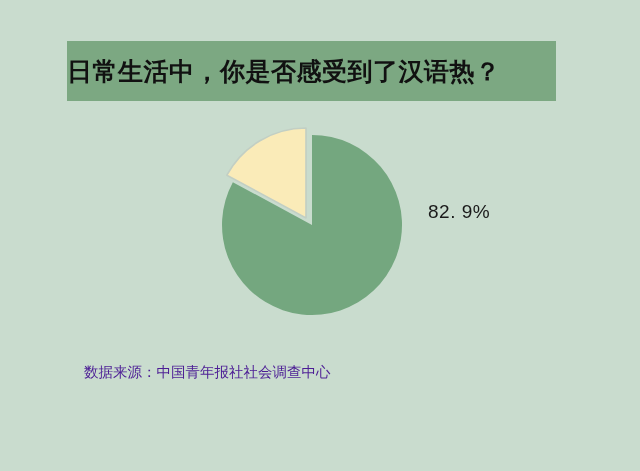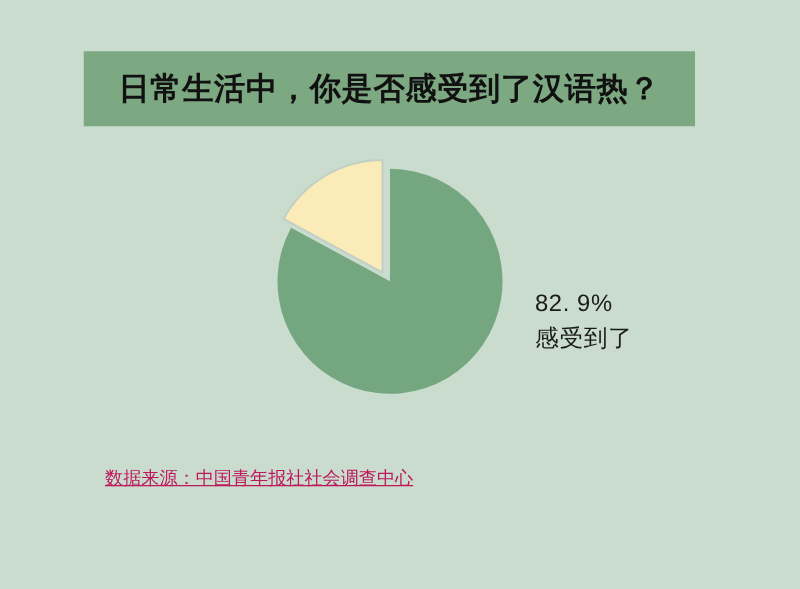--- a/index.html
+++ b/index.html
@@ -20,21 +20,20 @@
   
   #title-banner {
     position: absolute;
     left: 67px;
     top: 41px;
     width: 489px;
     height: 60px;
     background: #7ca882;
     display: flex;
     align-items: center;
-    justify-content: center;
   }
   #title-text {
     font-size: 25px;
     font-weight: bold;
     color: #111111;
     letter-spacing: 0.5px;
     white-space: nowrap;
     line-height: 1;
   }
   
@@ -55,35 +54,33 @@
     position: absolute;
     left: 428px;
     top: 198px;
     color: #1a1a1a;
     line-height: 1.45;
   }
   #pie-label .value {
     font-size: 19px;
     display: block;
     letter-spacing: 0.5px;
-    margin-top: 32px;
   }
   #pie-label .desc {
     font-size: 19px;
     display: block;
     letter-spacing: 0.5px;
   }
   
   #footer {
     position: absolute;
     left: 84px;
-    top: 372px;
-    color: #be185d;
+    top: 361px;
+    color: #4c1d95;
     line-height: 1.55;
-    text-decoration: underline;
   }
   #footer div {
     font-size: 14.5px;
     white-space: nowrap;
   }
 </style>
 </head>
 <body>
 
 <div id="infographic">
@@ -96,20 +93,19 @@
     <svg id="pie-svg" viewBox="0 0 220 205">
 
       <path d="M 114 107 L 114 17 A 90 90 0 1 1 34.85 64.18 Z" fill="#74a77f"></path>
 
       <path d="M 108 100 L 28.85 57.18 A 90 90 0 0 1 108 10 Z" fill="#faebb8" stroke="#c2cfc4" stroke-width="1.6" stroke-linejoin="round"></path>
     </svg>
   </div>
 
   <div id="pie-label">
     <span class="value">82. 9%</span>
-    <span class="desc">感受到了</span>
   </div>
 
   <div id="footer">
     <div>数据来源：中国青年报社社会调查中心</div>
   </div>
 
 </div>
 
 </body></html>

